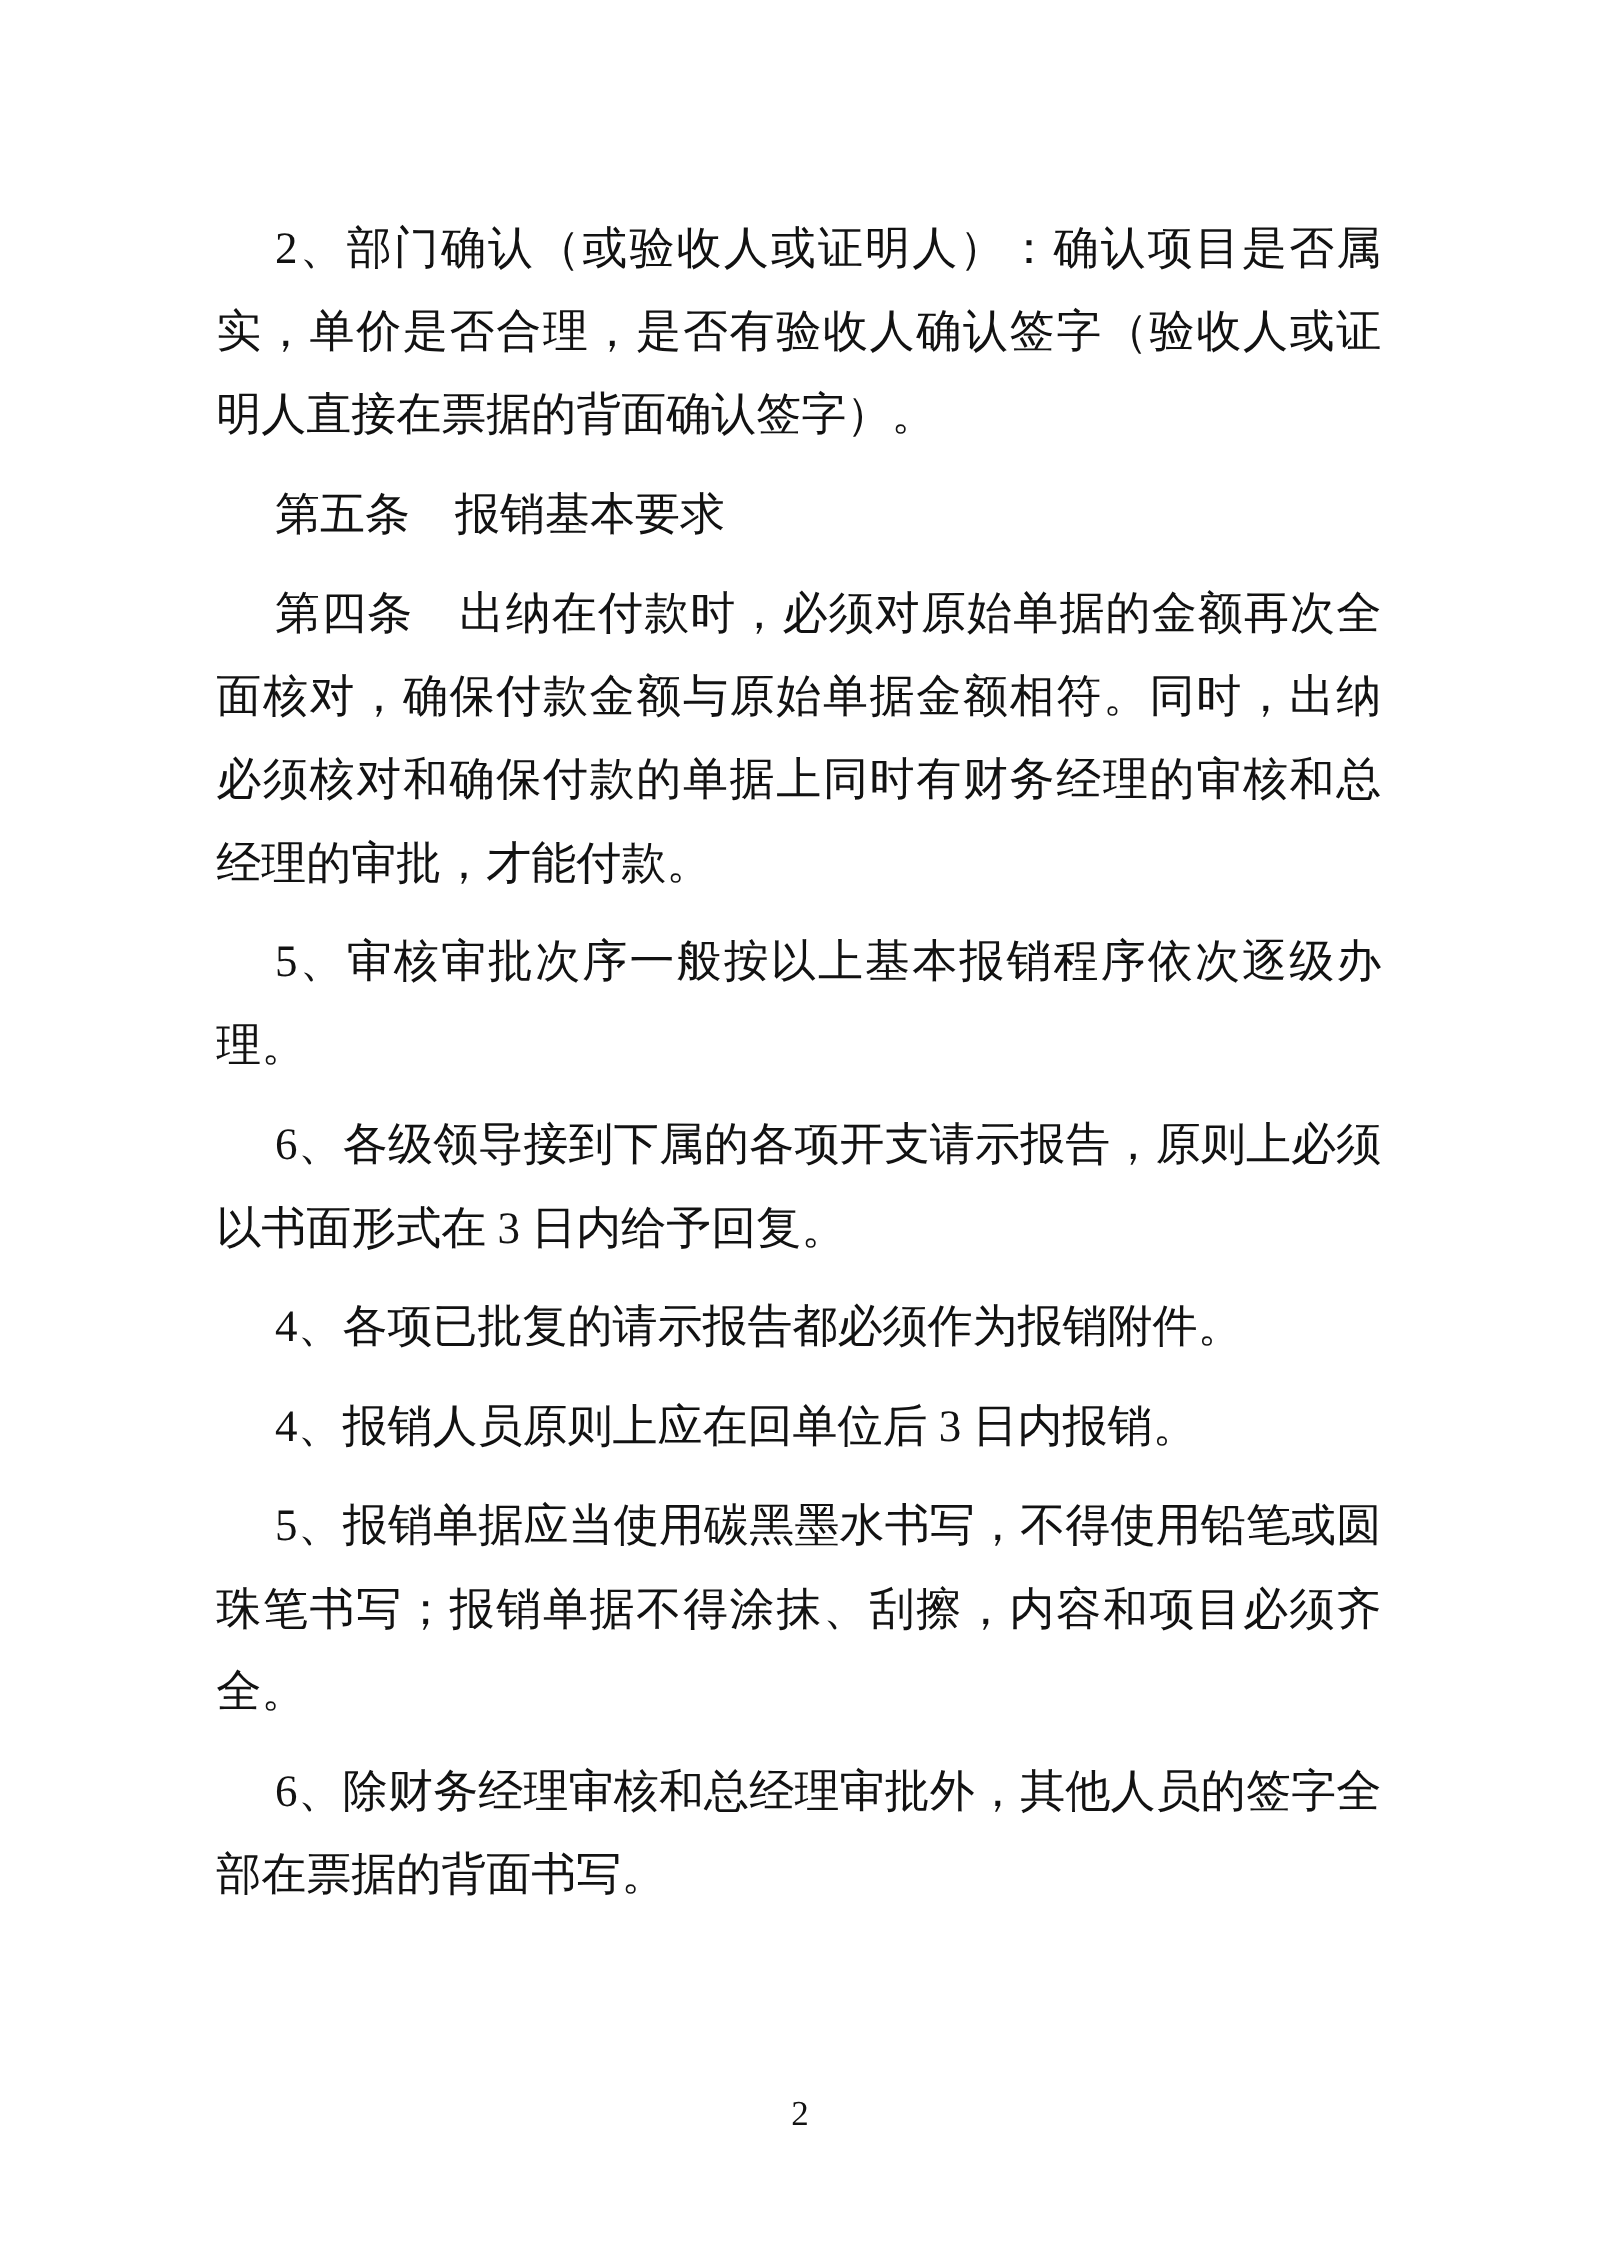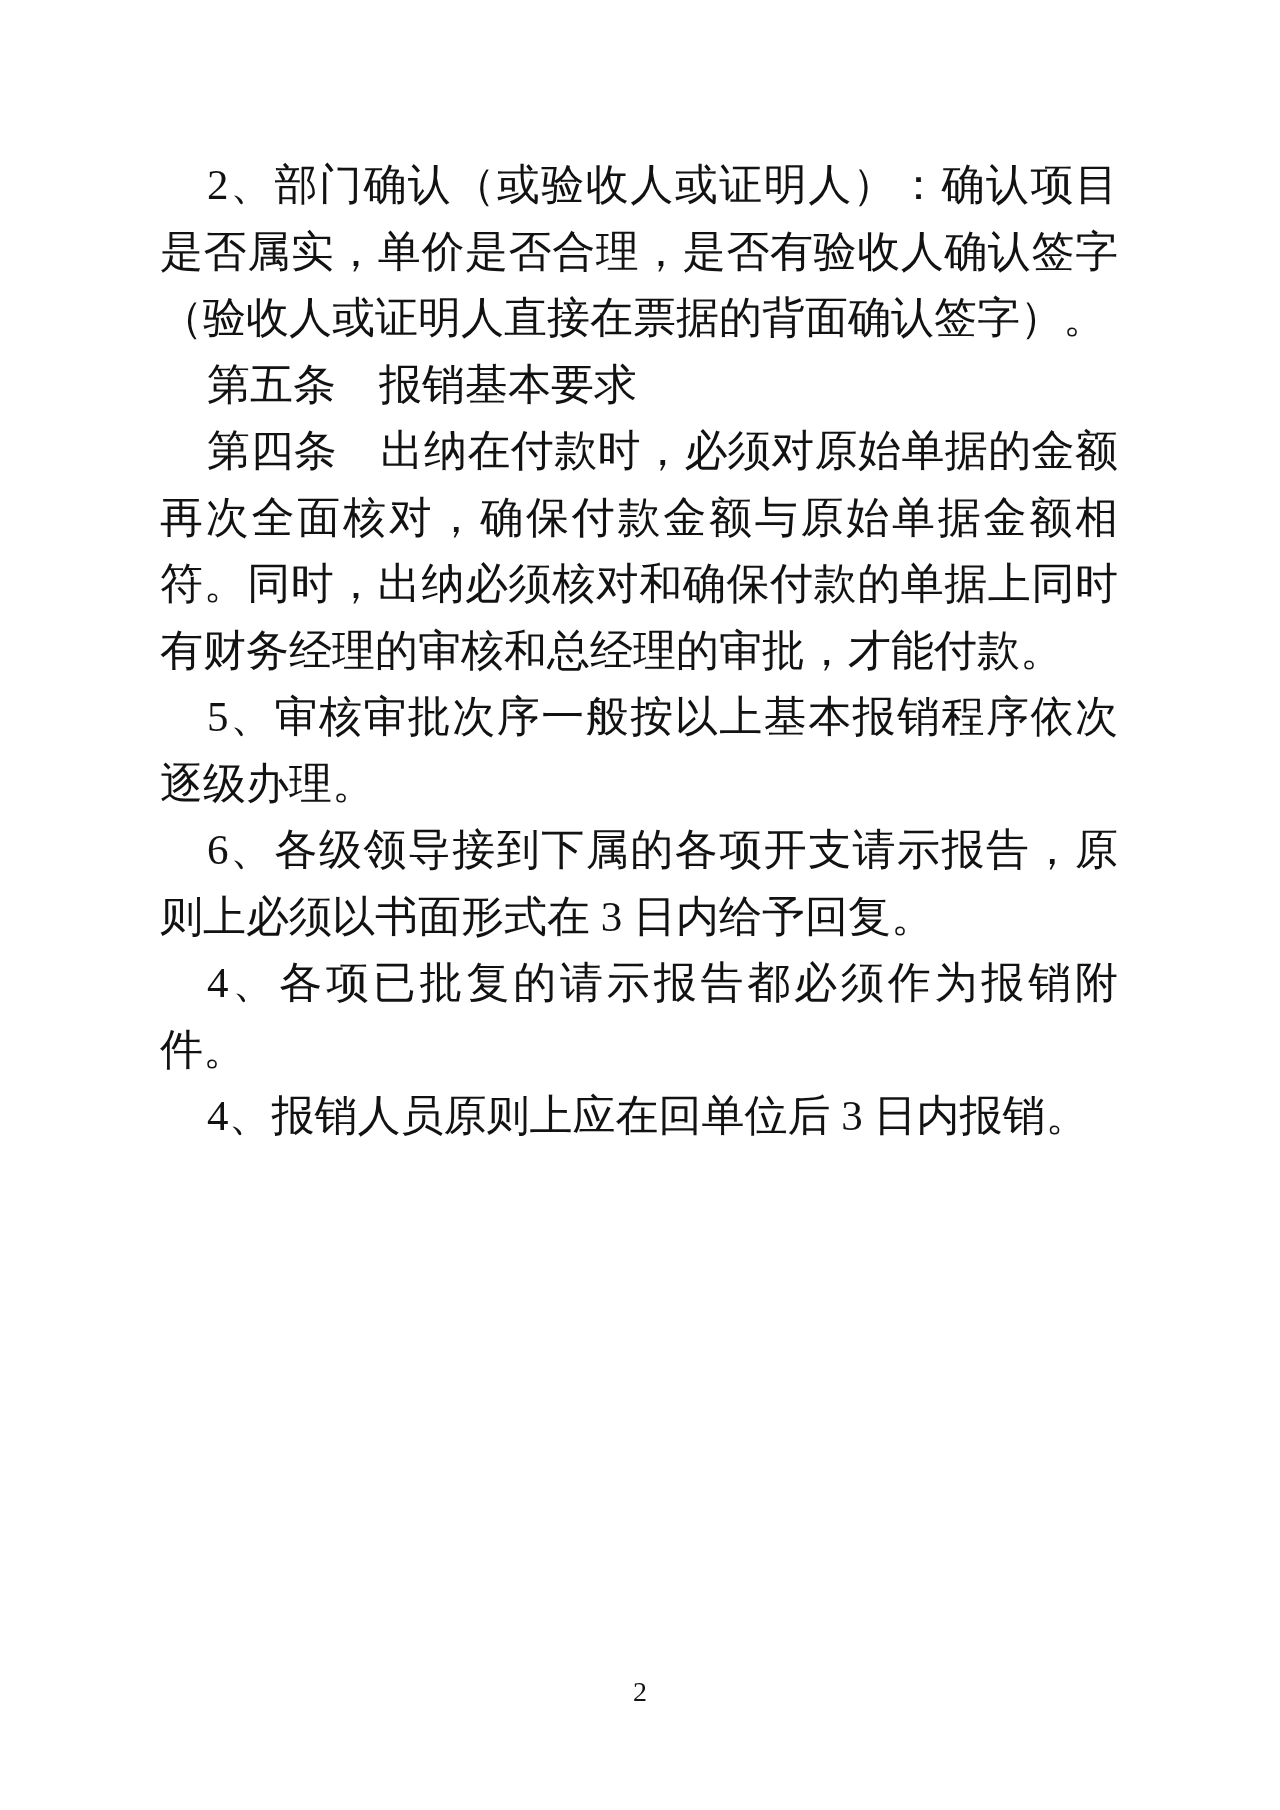--- a/index.html
+++ b/index.html
@@ -15,23 +15,23 @@
     overflow: hidden;
     font-family: "Liberation Serif", "DejaVu Serif", serif;
   }
   .content {
     position: absolute;
     left: 160px;
     top: 152px;
     width: 958px;
   }
   .doc-par {
-    margin: 0;
+    margin: 13px;
     padding: 0;
-    font-size: 43px;
+    font-size: 36px;
     line-height: 66.5px;
     color: #121212;
     text-align: justify;
     text-justify: inter-character;
     text-indent: 47px;
     word-break: break-all;
   }
   .page-number {
     position: absolute;
     top: 1676px;
@@ -47,15 +47,17 @@
 
 <div class="page">
   <div class="content">
     <p class="doc-par">2、部门确认（或验收人或证明人）：确认项目是否属实，单价是否合理，是否有验收人确认签字（验收人或证明人直接在票据的背面确认签字）。</p>
     <p class="doc-par">第五条　报销基本要求</p>
     <p class="doc-par">第四条　出纳在付款时，必须对原始单据的金额再次全面核对，确保付款金额与原始单据金额相符。同时，出纳必须核对和确保付款的单据上同时有财务经理的审核和总经理的审批，才能付款。</p>
     <p class="doc-par">5、审核审批次序一般按以上基本报销程序依次逐级办理。</p>
     <p class="doc-par">6、各级领导接到下属的各项开支请示报告，原则上必须以书面形式在 3 日内给予回复。</p>
     <p class="doc-par">4、各项已批复的请示报告都必须作为报销附件。</p>
     <p class="doc-par">4、报销人员原则上应在回单位后 3 日内报销。</p>
+    <p class="doc-par">5、报销单据应当使用碳黑墨水书写，不得使用铅笔或圆珠笔书写；报销单据不得涂抹、刮擦，内容和项目必须齐全。</p>
+    <p class="doc-par">6、除财务经理审核和总经理审批外，其他人员的签字全部在票据的背面书写。</p>
   </div>
   <div class="page-number">2</div>
 </div>
 
 </body></html>

